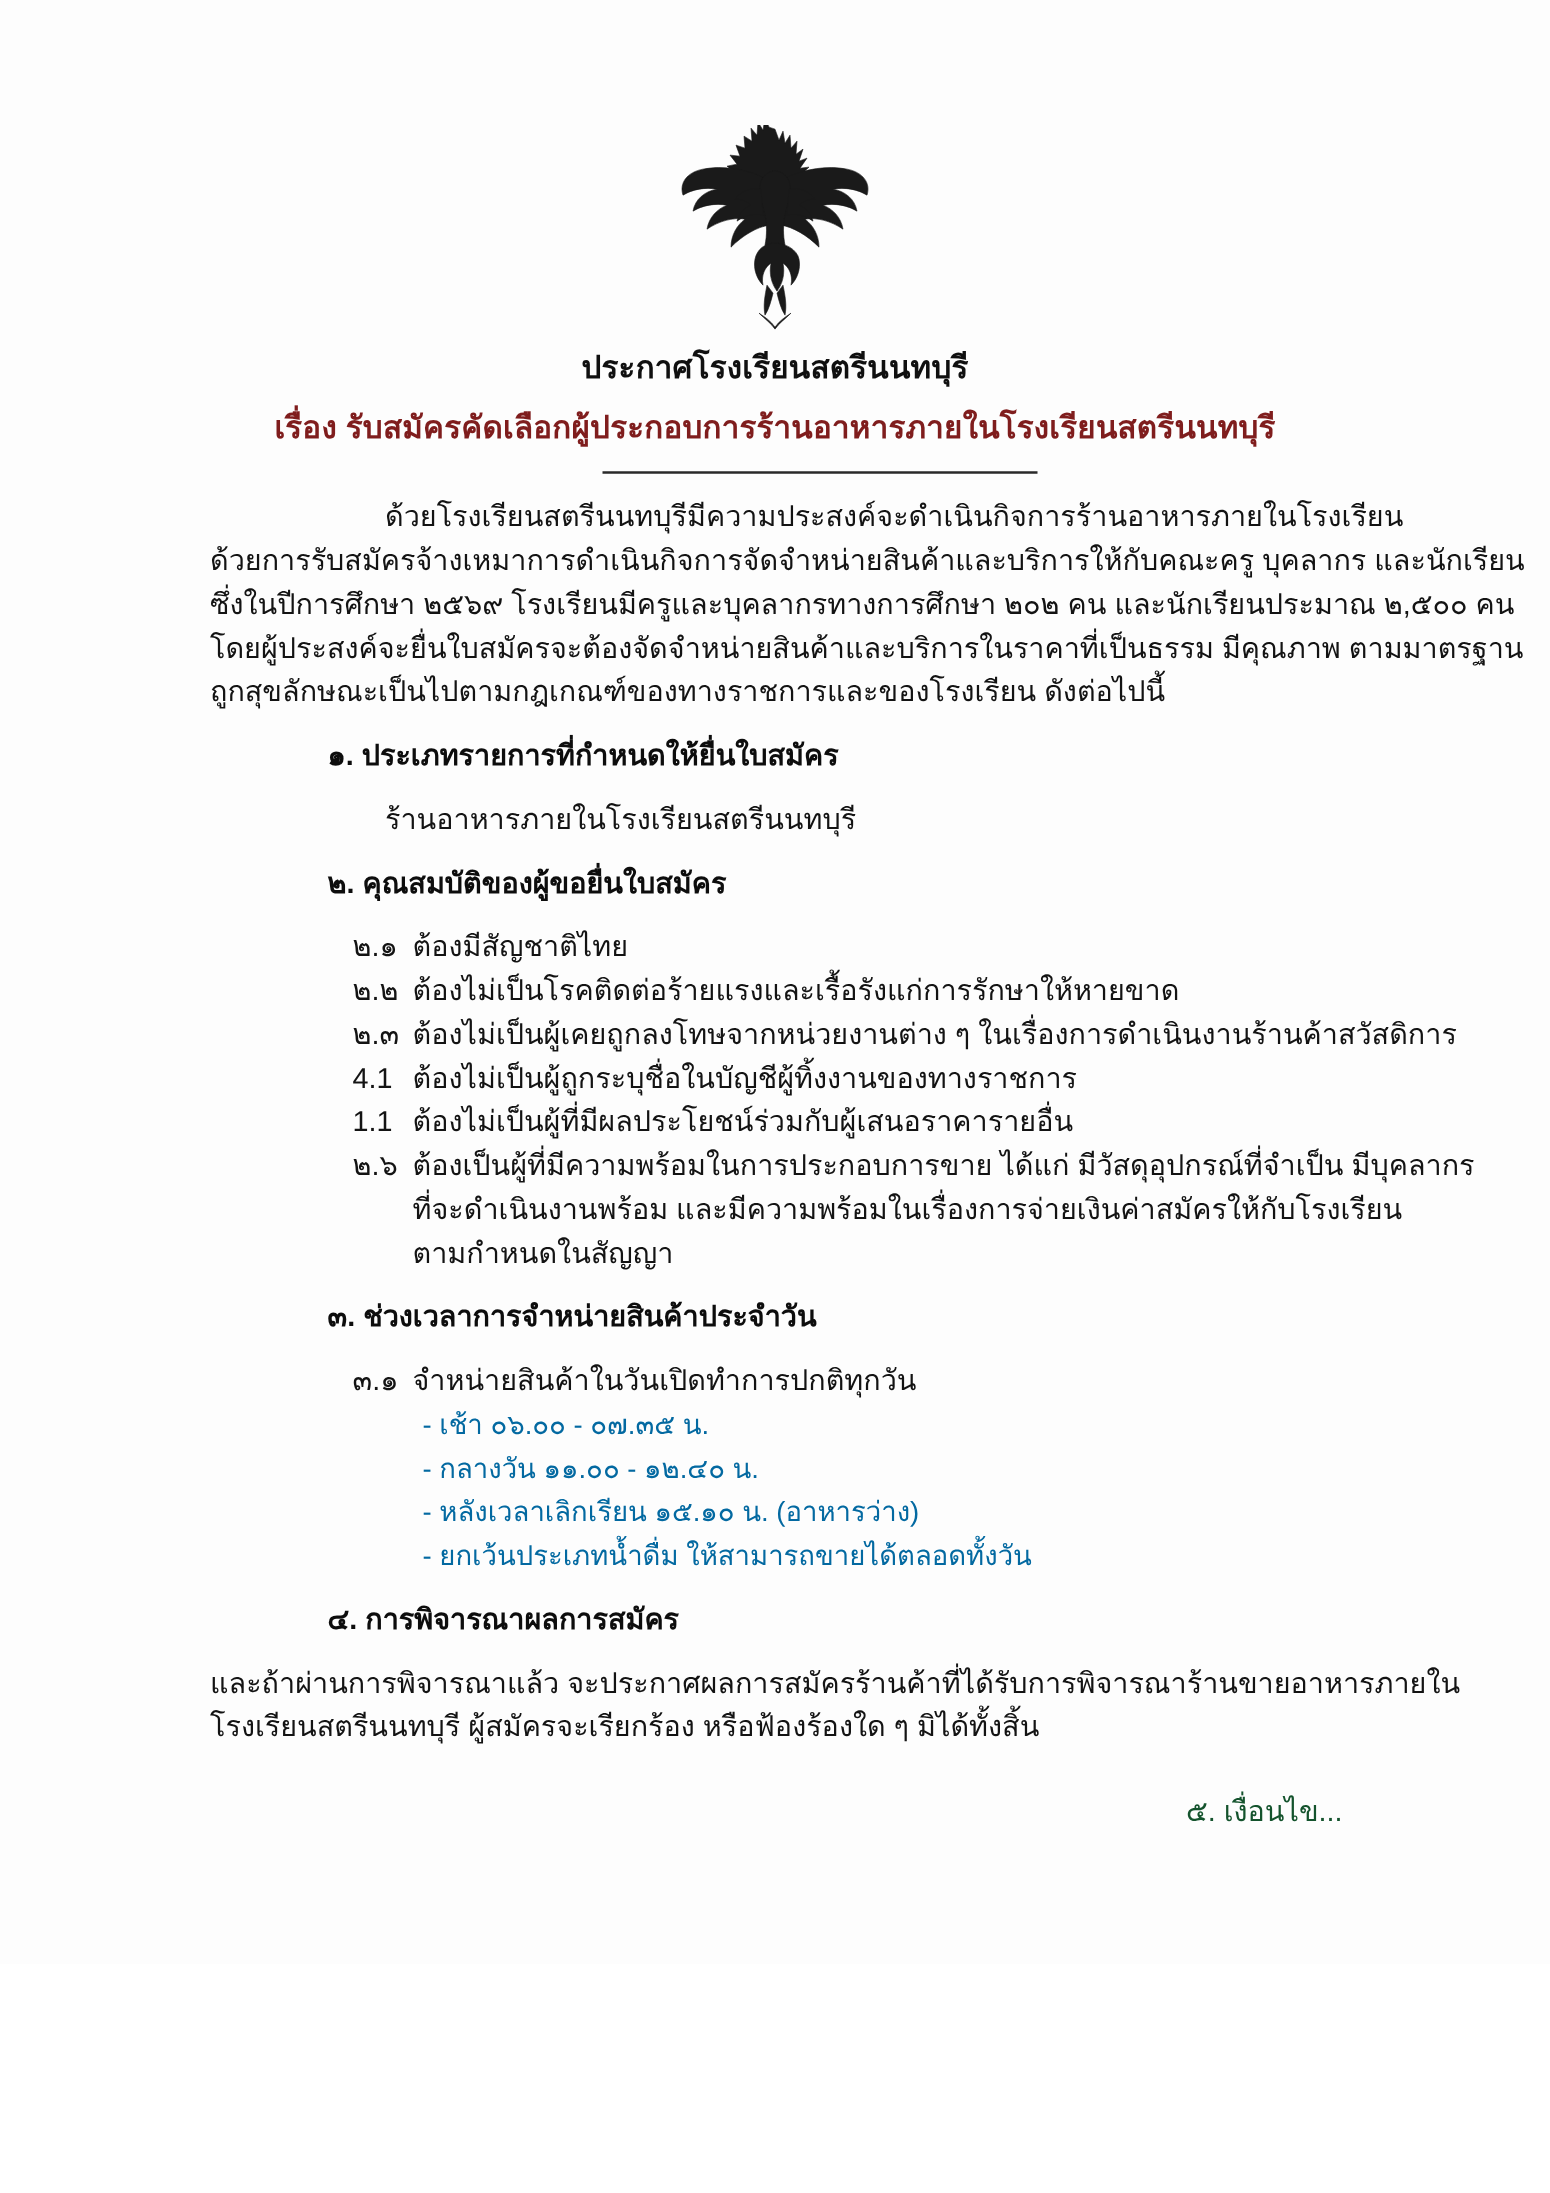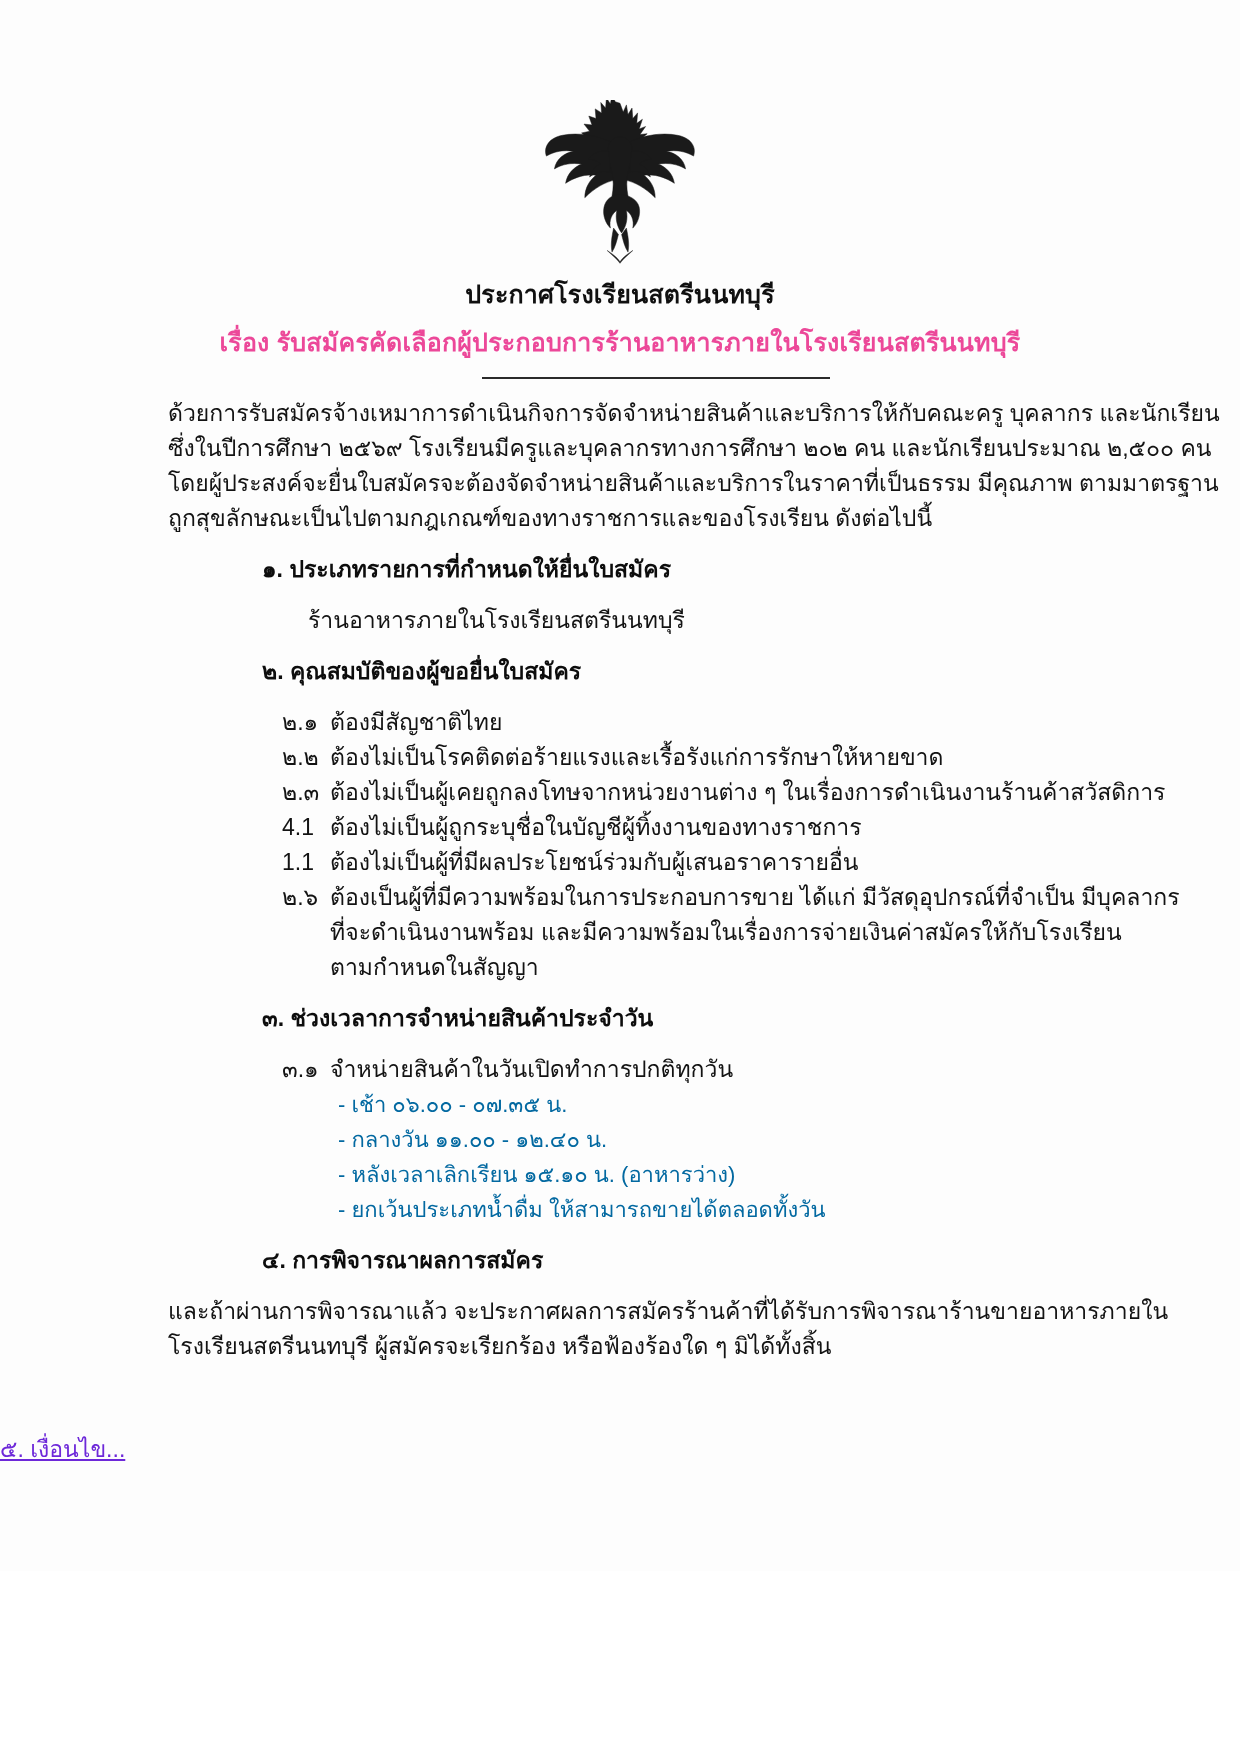--- a/index.html
+++ b/index.html
@@ -69,21 +69,21 @@
     margin: 0;
     color: #101010;
   }
   .doc-subtitle {
     font-family: "Liberation Sans", "DejaVu Sans", sans-serif;
     font-size: 25px;
     font-weight: 600;
     letter-spacing: 0.2px;
     line-height: 1.5;
     margin: 10px 0 0 0;
-    color: #ec4899;
+    color: #7f1d1d;
   }
 
   .rule {
     position: absolute;
     top: 377px;
     left: 482px;
     width: 348px;
     height: 0;
     border-top: 2px solid #2a2a2a;
   }
@@ -158,25 +158,25 @@
     padding-left: 170px;
     white-space: nowrap;
   }
 
   
   .footer-note {
     position: absolute;
     top: 1432px;
     left: 0;
     width: 1074px;
-    font-family: "Liberation Sans", "DejaVu Sans", sans-serif;
-    font-size: 23px;
-    line-height: 35px;
-    color: #6d28d9;
-    text-decoration: underline;
+    text-align: right;
+    font-family: "Liberation Sans", "DejaVu Sans", sans-serif;
+    font-size: 23px;
+    line-height: 35px;
+    color: #14532d;
   }
 </style>
 </head>
 <body>
 
 <div class="page">
   <div class="scan-tint"></div>
 
   <div class="emblem-wrap">
     <svg class="emblem" viewBox="0 0 200 206" xmlns="http://www.w3.org/2000/svg" aria-hidden="true">
@@ -205,20 +205,21 @@
 
   <div class="title-block">
     <h1 class="doc-title">ประกาศโรงเรียนสตรีนนทบุรี</h1>
     <h2 class="doc-subtitle">เรื่อง รับสมัครคัดเลือกผู้ประกอบการร้านอาหารภายในโรงเรียนสตรีนนทบุรี</h2>
   </div>
 
   <div class="rule"></div>
 
   <div class="body-wrap">
 
+    <p class="para indent-first">ด้วยโรงเรียนสตรีนนทบุรีมีความประสงค์จะดำเนินกิจการร้านอาหารภายในโรงเรียน</p>
     <p class="para">ด้วยการรับสมัครจ้างเหมาการดำเนินกิจการจัดจำหน่ายสินค้าและบริการให้กับคณะครู บุคลากร และนักเรียน</p>
     <p class="para">ซึ่งในปีการศึกษา ๒๕๖๙ โรงเรียนมีครูและบุคลากรทางการศึกษา ๒๐๒ คน และนักเรียนประมาณ ๒,๕๐๐ คน</p>
     <p class="para">โดยผู้ประสงค์จะยื่นใบสมัครจะต้องจัดจำหน่ายสินค้าและบริการในราคาที่เป็นธรรม มีคุณภาพ ตามมาตรฐาน</p>
     <p class="para">ถูกสุขลักษณะเป็นไปตามกฎเกณฑ์ของทางราชการและของโรงเรียน ดังต่อไปนี้</p>
 
     <p class="section-head">๑. ประเภทรายการที่กำหนดให้ยื่นใบสมัคร</p>
     <p class="section-body">ร้านอาหารภายในโรงเรียนสตรีนนทบุรี</p>
 
     <p class="section-head">๒. คุณสมบัติของผู้ขอยื่นใบสมัคร</p>
     <p class="sub-item">

